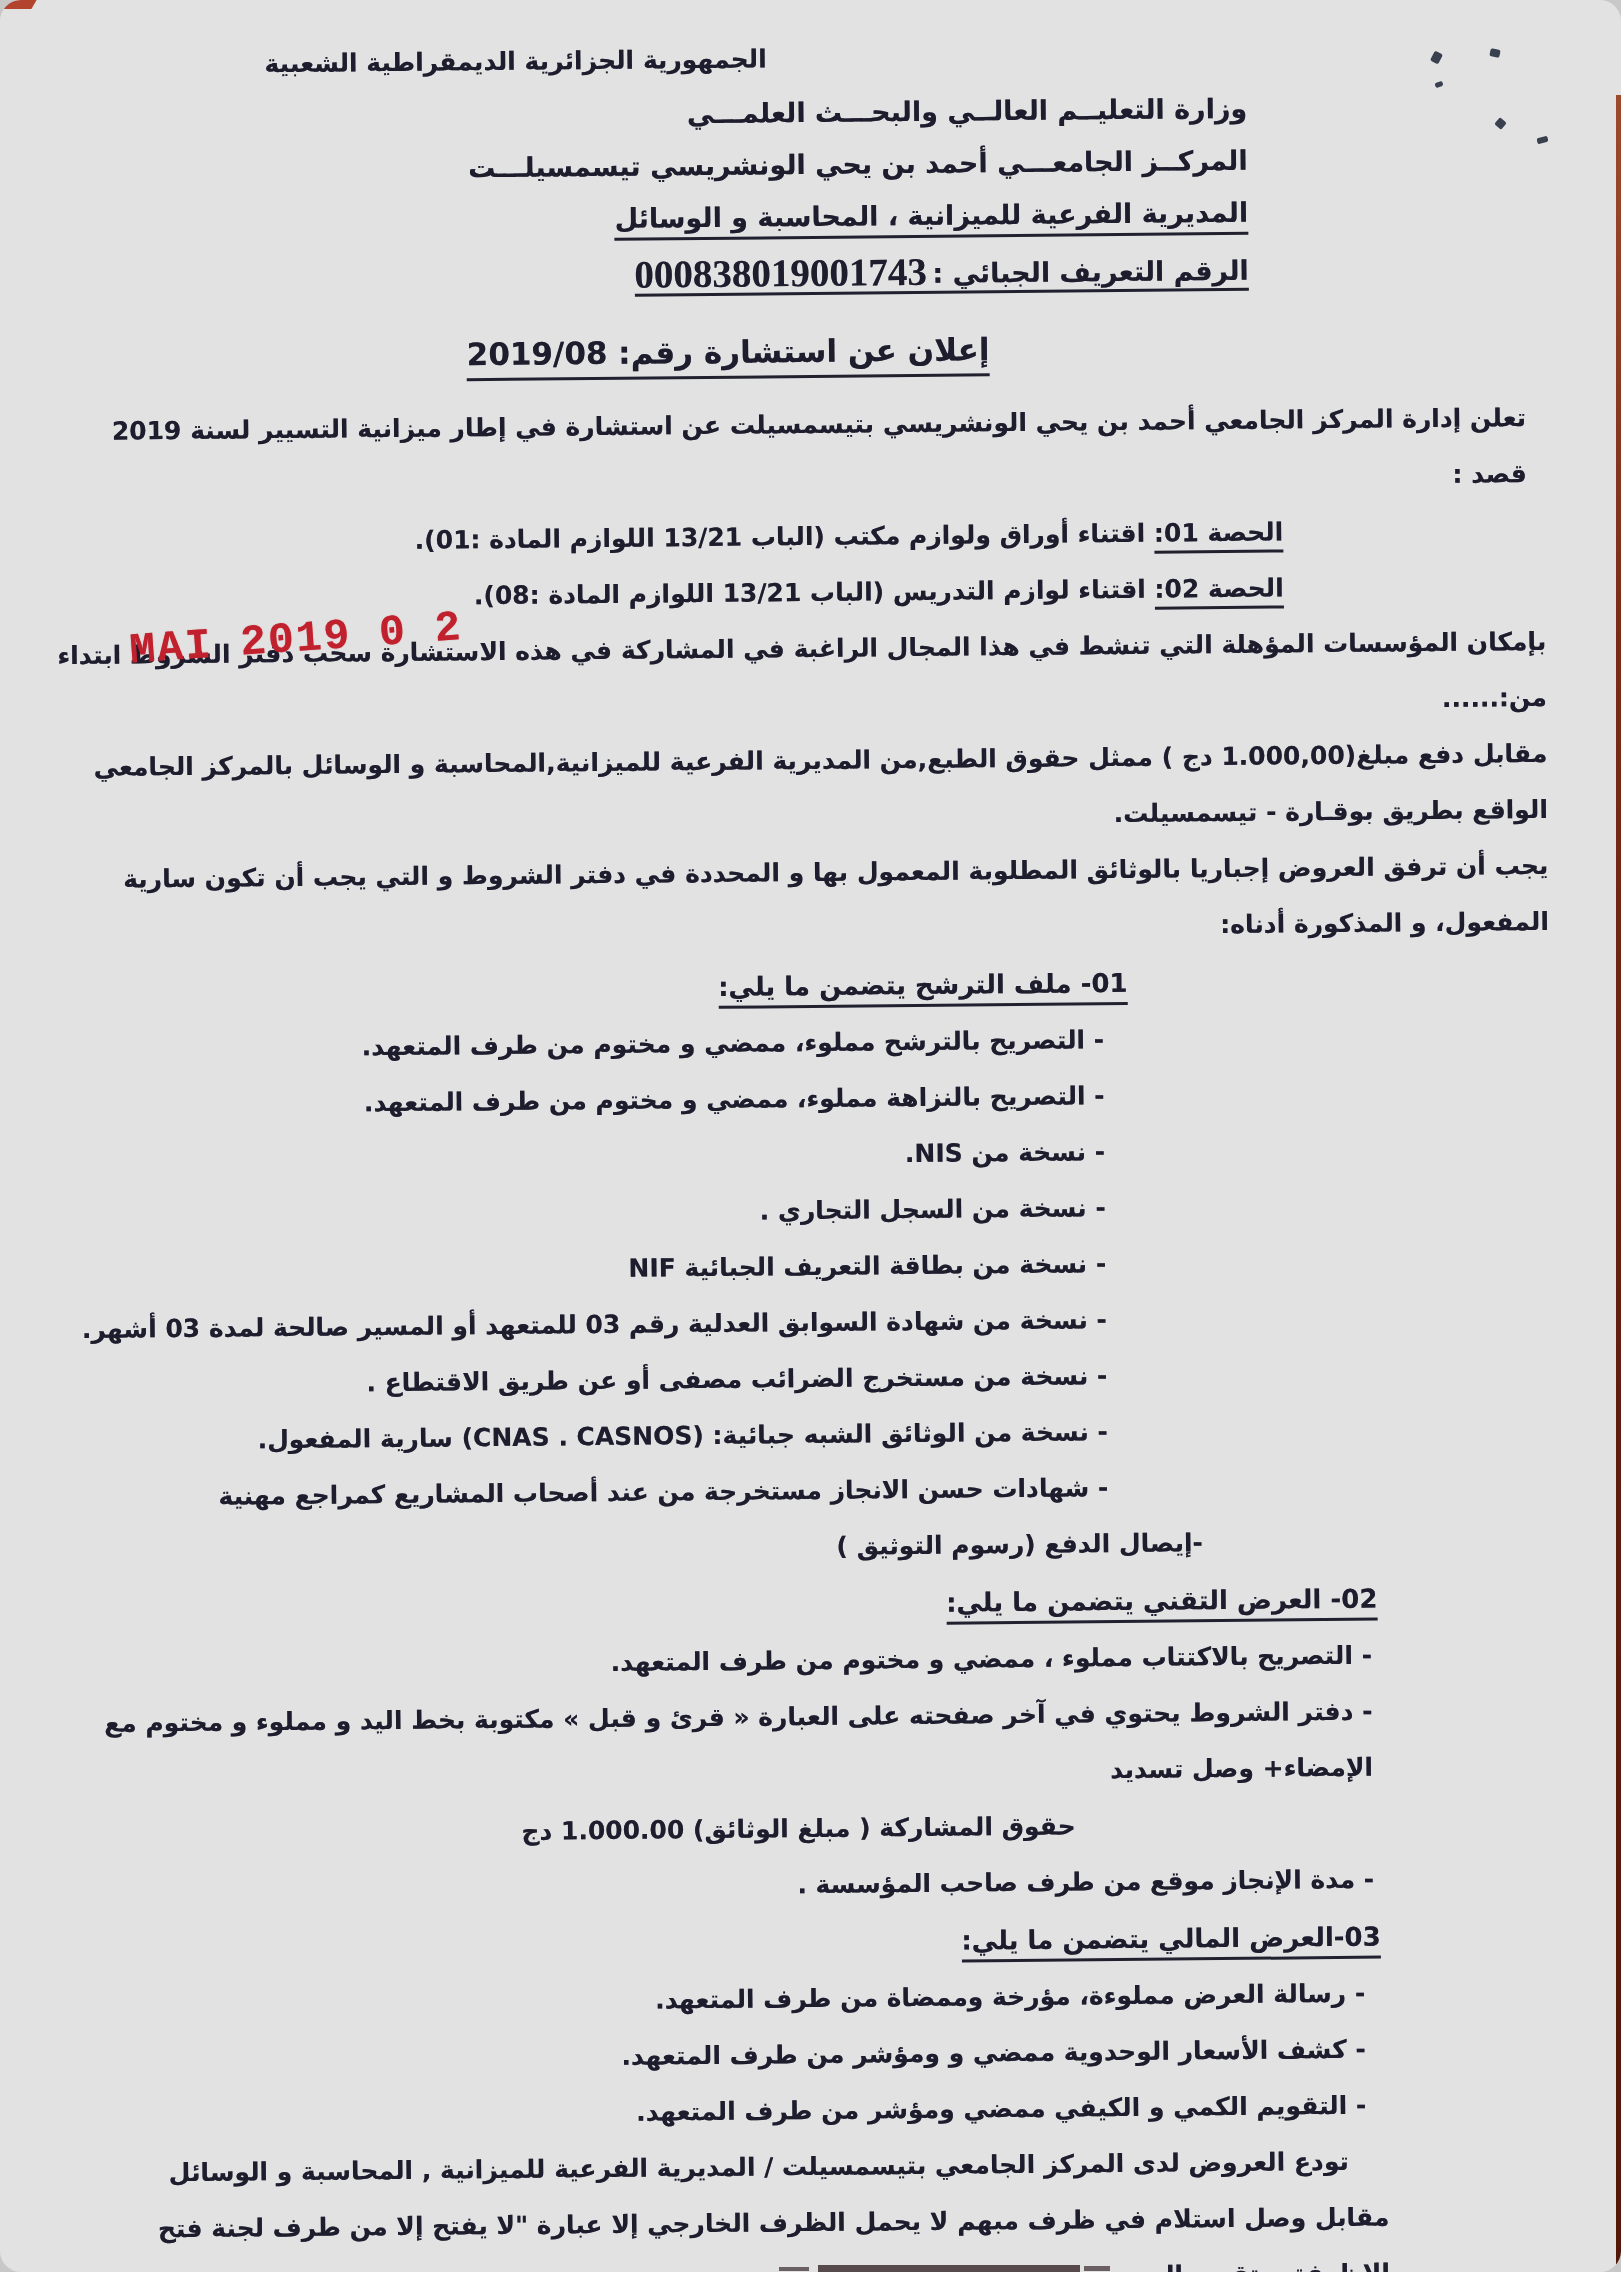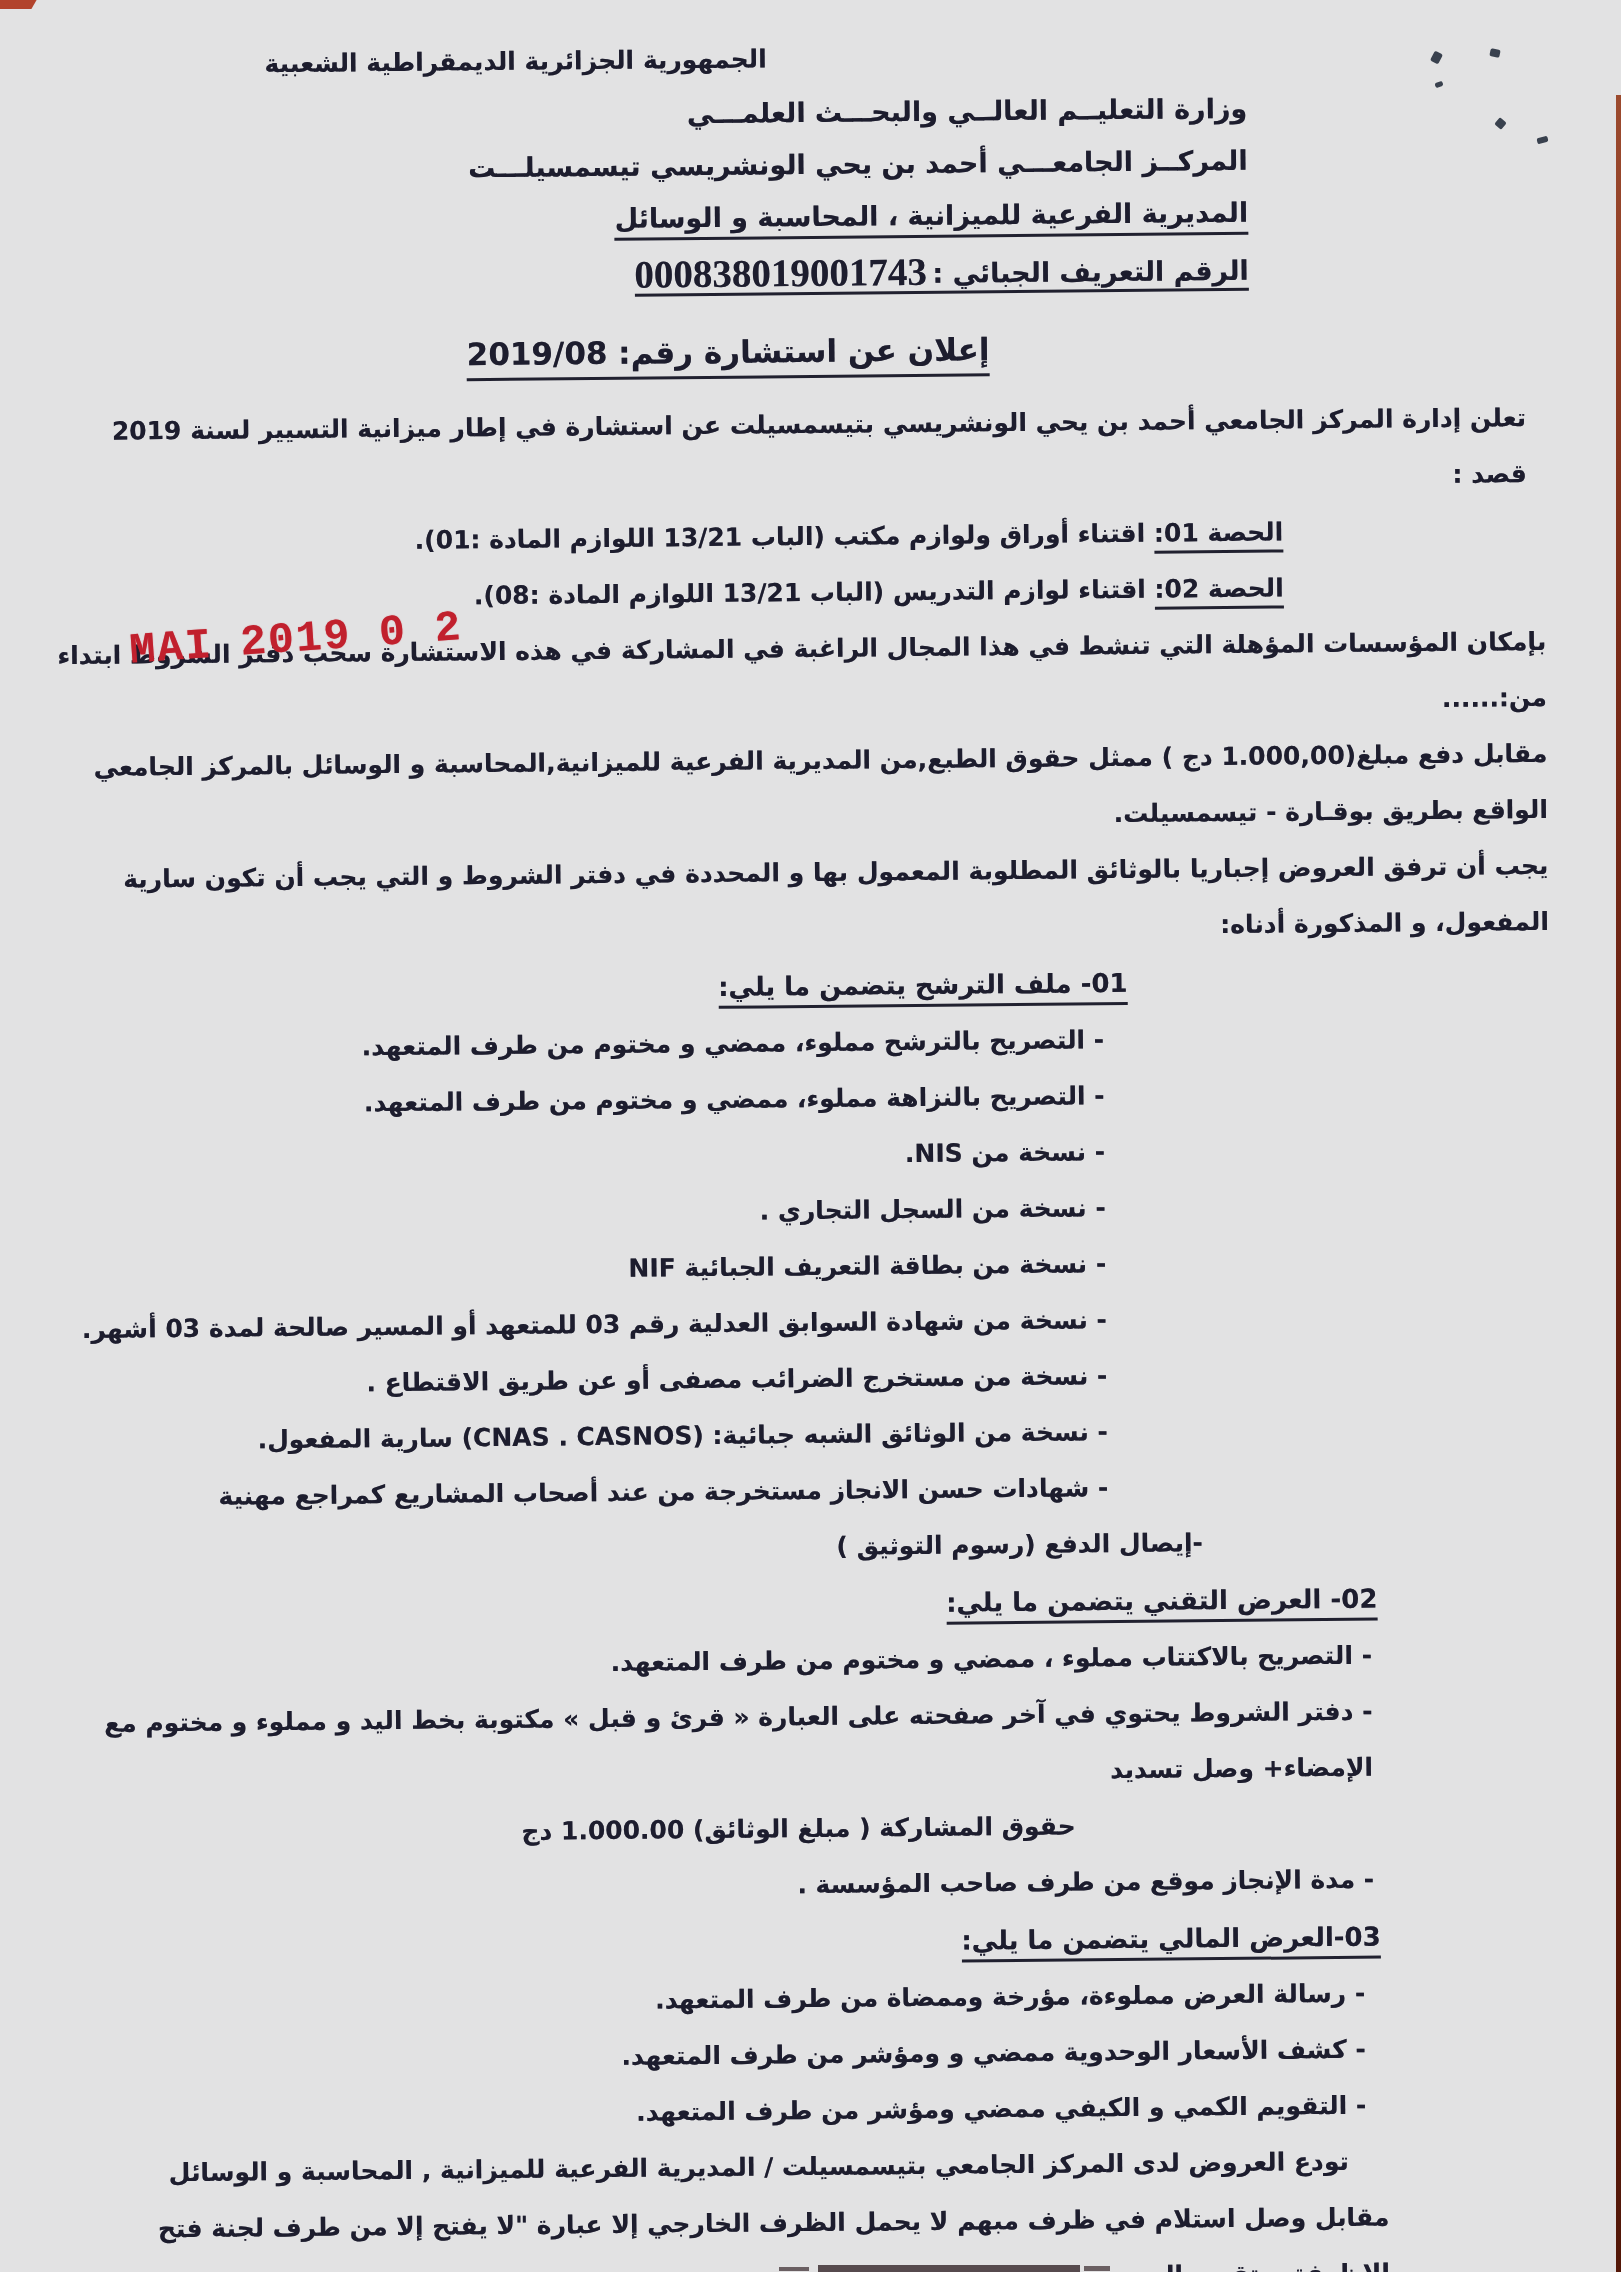--- a/index.html
+++ b/index.html
@@ -1,20 +1,20 @@
 <!DOCTYPE html>
 <html lang="ar"><head>
 <meta charset="utf-8">
 <style>
   html,body{margin:0;padding:0;background:#c8c8c8;}
   .page{
     position:relative;width:1621px;height:2272px;overflow:hidden;
     background:#e2e2e3;
     font-family:"DejaVu Sans",sans-serif;
-    color:#1d1d2e;font-weight:700;
+    color:#1d1d2e;font-weight:700;border-radius:21px;
   }
   .content{
     position:absolute;inset:0;
     padding:44px 64px 0 56px;
     direction:rtl;text-align:right;
     transform:rotate(-0.55deg);
     text-shadow:0 0 .5px rgba(25,25,45,.55);
   }
   .line{font-size:25px;line-height:56px;}
   

